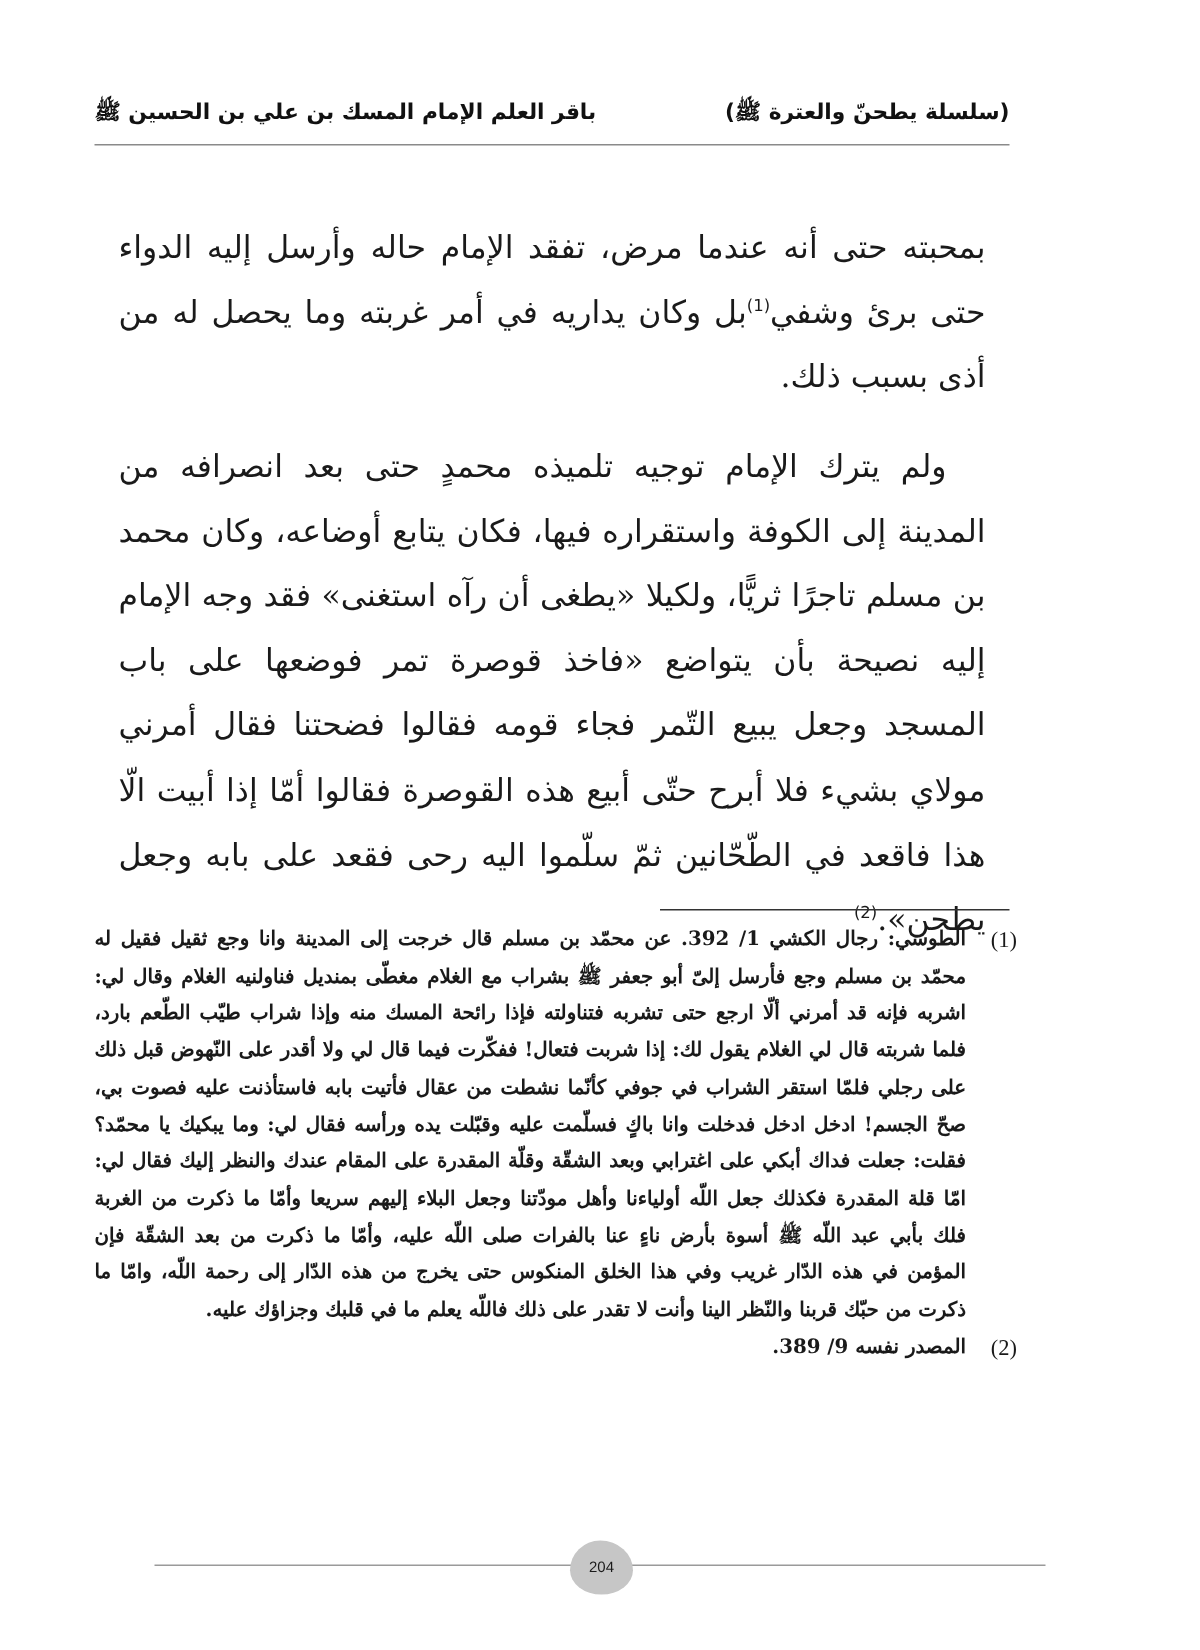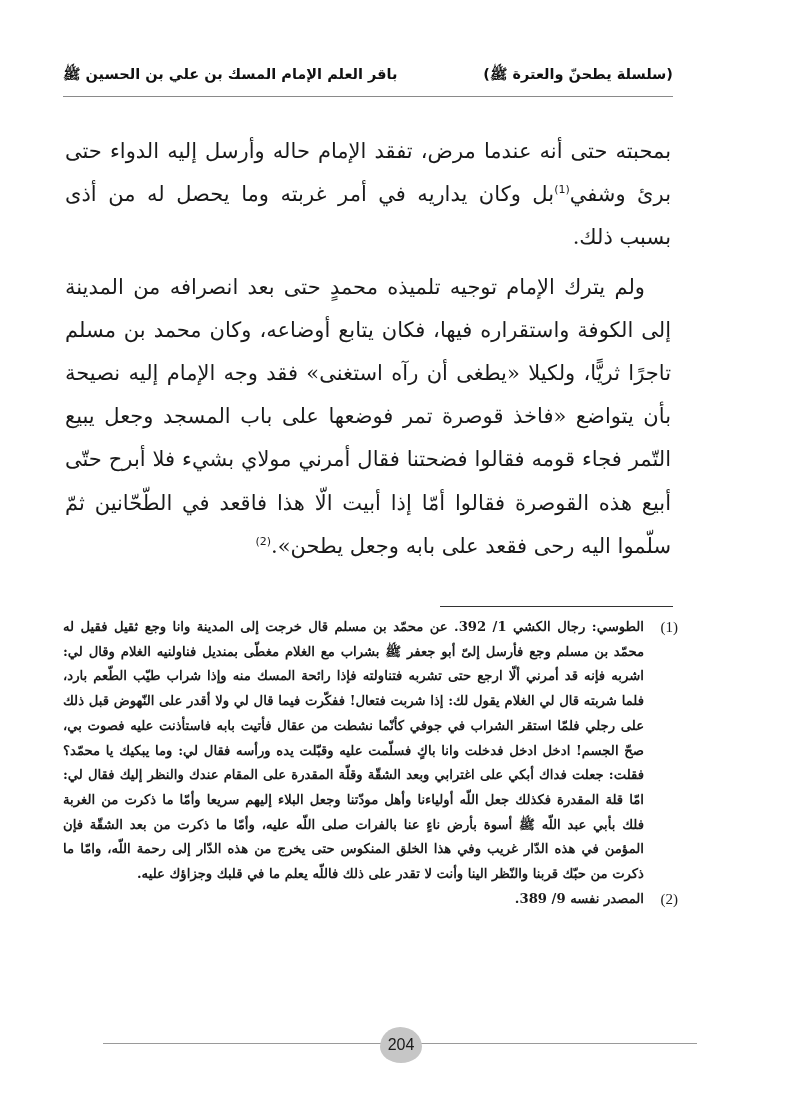--- a/index.html
+++ b/index.html
@@ -49,21 +49,21 @@
       left: 63px;
       width: 610px;
       top: 128px;
       font-family: "DejaVu Serif", serif;
       font-size: 21px;
       line-height: 43.2px;
       text-align: justify;
       text-align-last: right;
     }
     .body-text p {
-      margin: 2px;
+      margin: 16px;
     }
     .body-text p.indent {
       text-indent: 26px;
       margin-top: 6px;
     }
     sup.ref {
       font-size: 11px;
       vertical-align: super;
       line-height: 0;
       font-family: "DejaVu Sans", sans-serif;
@@ -123,21 +123,21 @@
       left: 277px;
       top: 2px;
       width: 42px;
       height: 36px;
       background: #c6c6c6;
       border-radius: 48% 52% 50% 50% / 55% 55% 45% 45%;
       display: flex;
       align-items: center;
       justify-content: center;
       font-family: "Liberation Sans", sans-serif;
-      font-size: 16px;
+      font-size: 10px;
       color: #1a1a1a;
     }
   </style>
 </head>
 <body>
 
 <div class="page">
 
   <div class="running-header">
     <span>(سلسلة يطحنّ والعترة ﷺ)</span>

